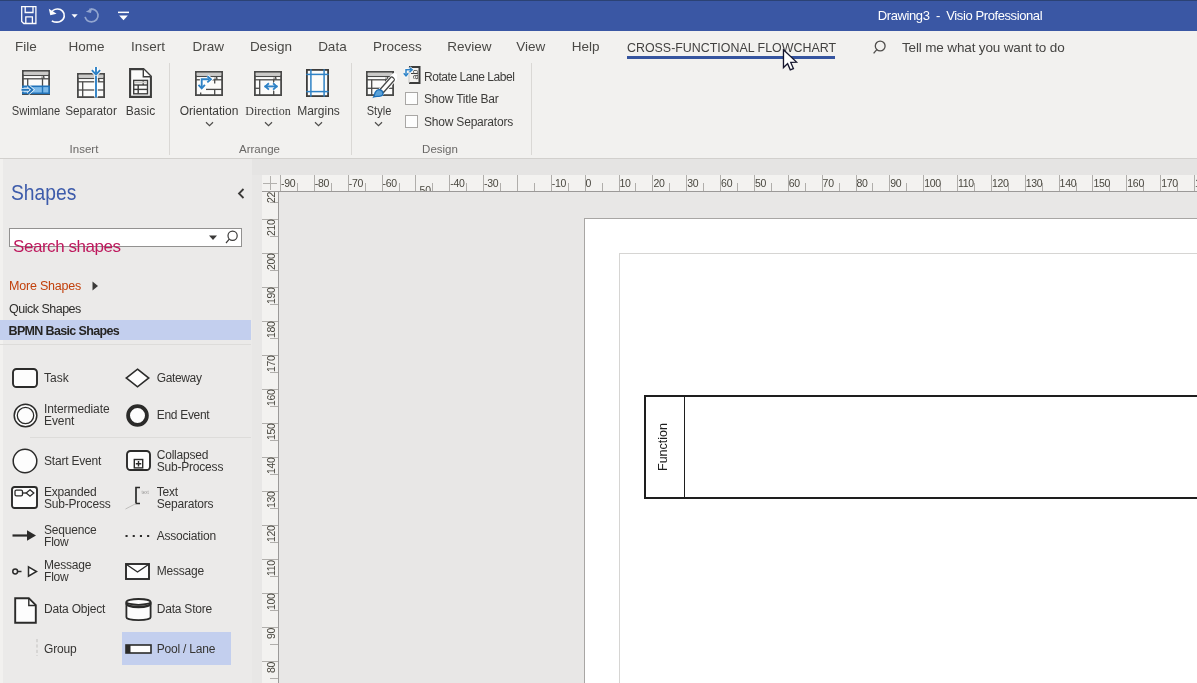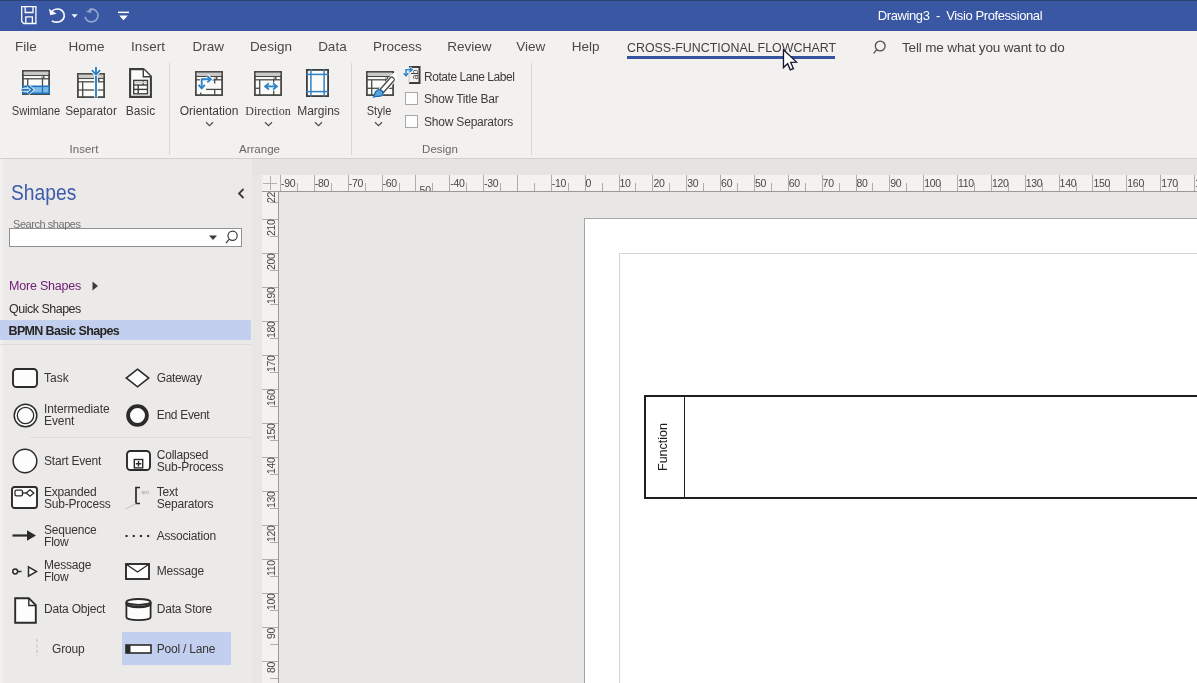--- a/index.html
+++ b/index.html
@@ -219,29 +219,29 @@
 <div class="rtext" style="left:424px;top:92px;">Show Title Bar</div>
 <div class="cbox" style="left:404.5px;top:114.5px;"></div>
 <div class="rtext" style="left:424px;top:115px;">Show Separators</div>
 <div class="abs" style="left:0;top:159px;width:252px;height:524px;background:#ebeae9;"></div>
 <div class="abs" style="left:0;top:159px;width:3px;height:524px;background:#f2f1ef;"></div>
 <div class="abs" style="left:10.5px;top:180px;font-size:22px;color:#3e5cab;transform:scaleX(0.875);transform-origin:0 0;">Shapes</div>
 <svg class="abs" style="left:236px;top:188px;" width="11" height="11" viewBox="0 0 11 11">
     <path d="M7.5 1 L3 5.5 L7.5 10" stroke="#3b3a39" stroke-width="1.8" fill="none"></path>
   </svg>
 <div class="abs" style="left:9px;top:228px;width:233px;height:19px;background:#fff;border:1px solid #929190;"></div>
-<div class="abs" style="left:13px;top:218px;font-size:11px;color:#737373;letter-spacing:-0.45px;">Search shapes</div>
+<div class="abs" style="left:13px;top:237px;font-size:17px;color:#be185d;letter-spacing:-0.45px;">Search shapes</div>
 <svg class="abs" style="left:208px;top:235px;" width="10" height="6" viewBox="0 0 10 6">
     <path d="M1 0.5 l4 4.5 4 -4.5 z" fill="#3b3a39"></path>
   </svg>
 <svg class="abs" style="left:223px;top:229px;" width="17" height="17" viewBox="0 0 17 17">
 <circle cx="9.6" cy="6.8" r="4.6" stroke="#3b3a39" stroke-width="1.2" fill="none"></circle>
 <line x1="6.3" y1="10.2" x2="3" y2="14" stroke="#3b3a39" stroke-width="1.2"></line>
   </svg>
-<div class="abs" style="left:9px;top:279px;font-size:12.5px;color:#701a75;letter-spacing:-0.2px;">More Shapes</div>
+<div class="abs" style="left:9px;top:279px;font-size:12.5px;color:#c2410c;letter-spacing:-0.2px;">More Shapes</div>
 <svg class="abs" style="left:91px;top:280.5px;" width="8" height="10" viewBox="0 0 8 10">
     <path d="M1.5 0.5 L7 5 L1.5 9.5 z" fill="#3b3a39"></path>
   </svg>
 <div class="abs" style="left:9px;top:301.5px;font-size:12.5px;color:#2e2d2b;letter-spacing:-0.5px;">Quick Shapes</div>
 <div class="abs" style="left:0;top:320px;width:251px;height:20px;background:#c3cfee;"></div>
 <div class="abs" style="left:8.5px;top:324px;font-size:12.5px;font-weight:bold;color:#262523;letter-spacing:-0.65px;">BPMN Basic Shapes</div>
 <div class="abs" style="left:0px;top:344px;width:251px;height:1px;background:#dddcda;"></div>
 <svg class="abs" style="left:12px;top:368px;" width="26" height="20" viewBox="0 0 26 20">
     <rect x="1" y="1" width="24" height="18" rx="3.5" fill="#fdfdfd" stroke="#2b2b2a" stroke-width="1.9"></rect>
   </svg>
@@ -318,21 +318,21 @@
 <div class="stext" style="left:44px;top:603.0px;letter-spacing:-0.2px;">Data Object</div>
 <svg class="abs" style="left:124.5px;top:598px;" width="27" height="23" viewBox="0 0 27 23">
 <path d="M1.4 3.8 v15.4 c0 1.7 5.4 2.9 12.1 2.9 c6.7 0 12.1 -1.2 12.1 -2.9 v-15.4" fill="#fdfdfd" stroke="#2b2b2a" stroke-width="1.8"></path>
 <ellipse cx="13.5" cy="3.9" rx="12.1" ry="2.9" fill="#fdfdfd" stroke="#2b2b2a" stroke-width="1.8"></ellipse>
 <path d="M1.4 5.2 c0.6 3 5.6 3.7 12.1 3.7 c6.5 0 11.5 -0.7 12.1 -3.7" fill="none" stroke="#2b2b2a" stroke-width="2.6"></path>
 </svg>
 <div class="stext" style="left:156.7px;top:603.0px;letter-spacing:-0.2px;">Data Store</div>
 <svg class="abs" style="left:36px;top:639px;" width="2" height="17" viewBox="0 0 2 17">
     <line x1="1" y1="0" x2="1" y2="17" stroke="#c2c1bf" stroke-width="1" stroke-dasharray="3.2 2.2"></line>
   </svg>
-<div class="stext" style="left:44px;top:643.0px;letter-spacing:-0.2px;margin-left:8px;">Group</div>
+<div class="stext" style="left:44px;top:643.0px;letter-spacing:-0.2px;">Group</div>
 <div class="abs" style="left:122px;top:632px;width:109px;height:33px;background:#c3cfee;"></div>
 <svg class="abs" style="left:125px;top:643.5px;" width="27" height="10" viewBox="0 0 27 10">
 <rect x="1" y="1" width="25" height="8" fill="#fdfdfd" stroke="#2b2b2a" stroke-width="1.6"></rect>
 <rect x="1" y="1" width="4.5" height="8" fill="#2b2b2a"></rect>
   </svg>
 <div class="stext" style="left:156.7px;top:643.0px;letter-spacing:-0.2px;">Pool / Lane</div>
 <div class="abs" style="left:252px;top:159px;width:945px;height:524px;background:#e8e7e6;"></div>
 <div class="abs" style="left:252px;top:159px;width:945px;height:16px;background:#e5e4e3;"></div>
 <div class="abs" style="left:262px;top:175px;width:16px;height:16px;background:#f3f2f0;"></div>
 <div class="abs" style="left:270px;top:176px;width:1px;height:14px;background:#b3b1ae;"></div>

